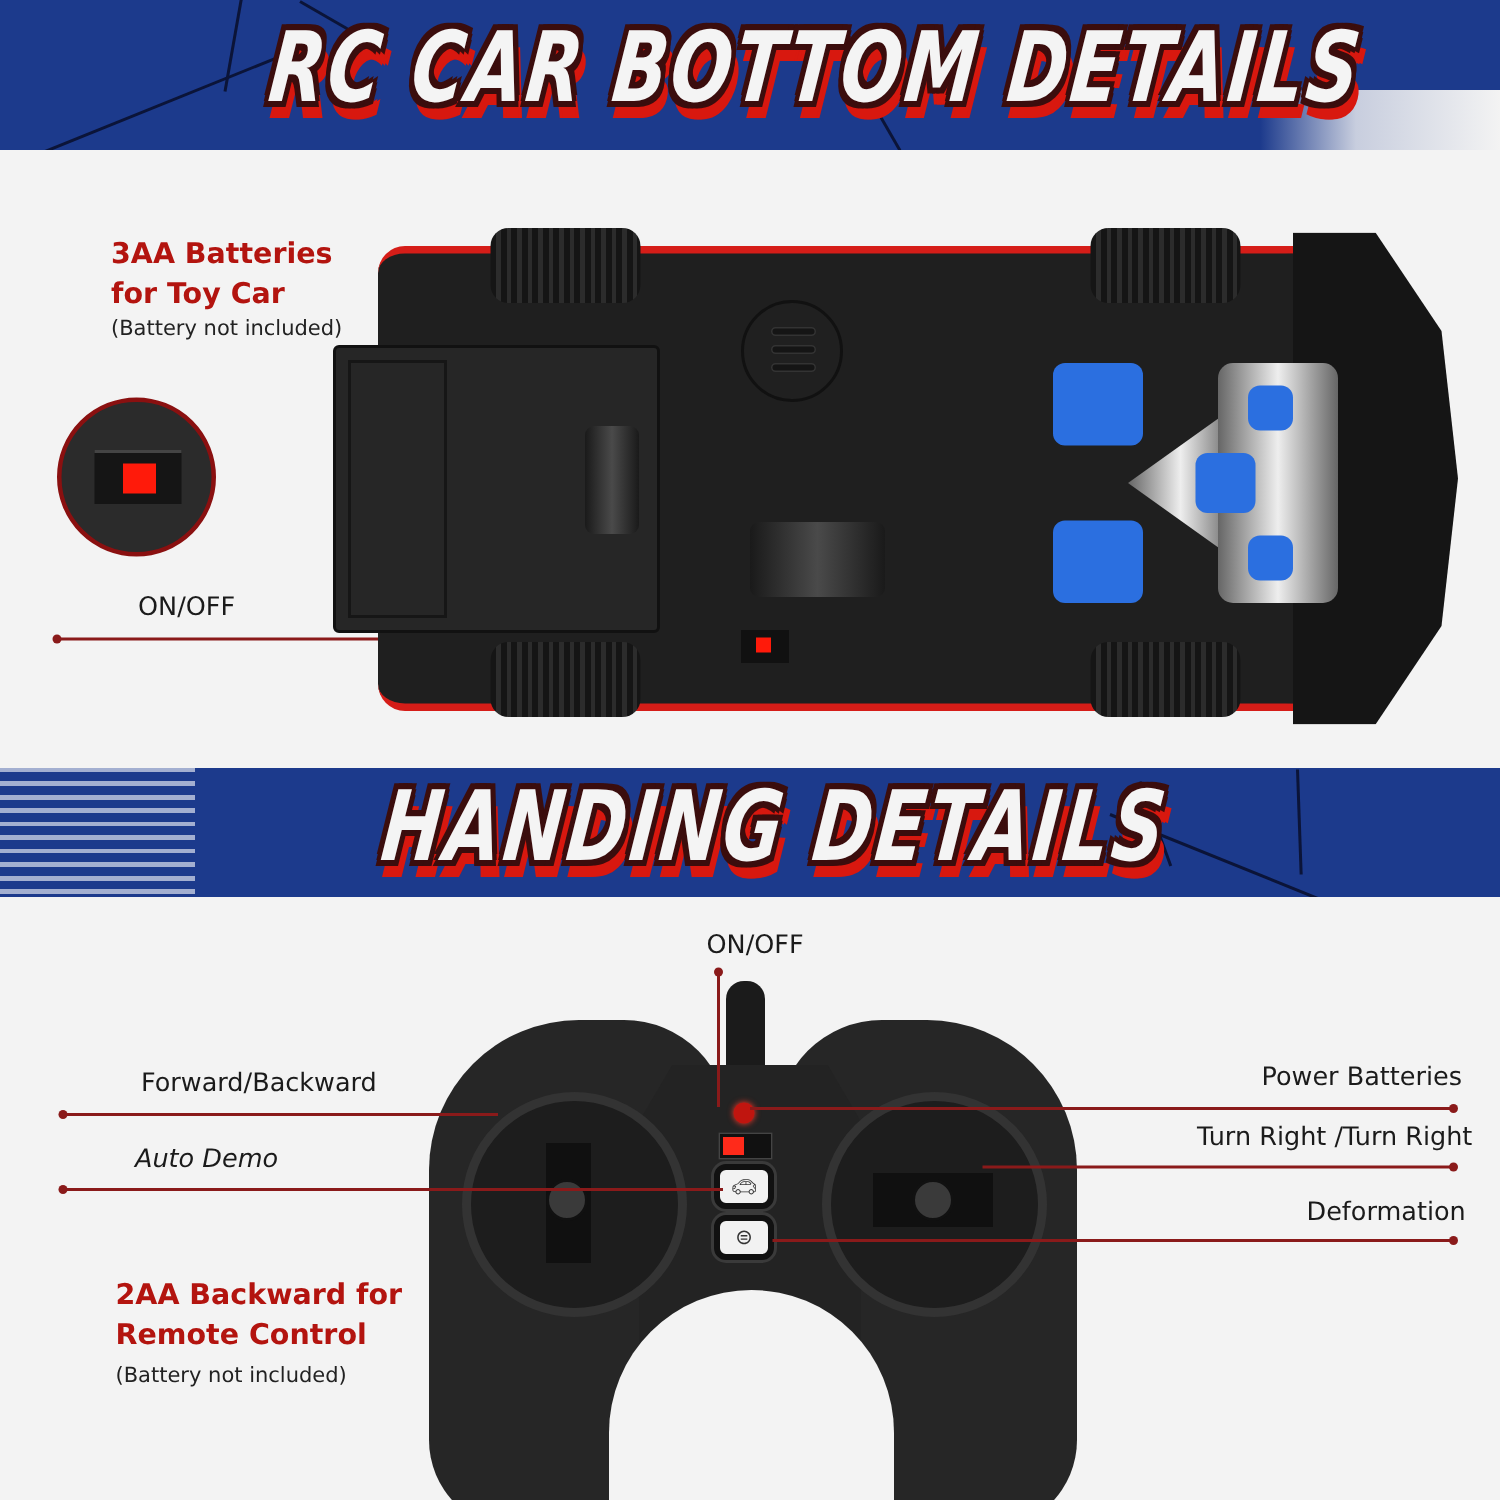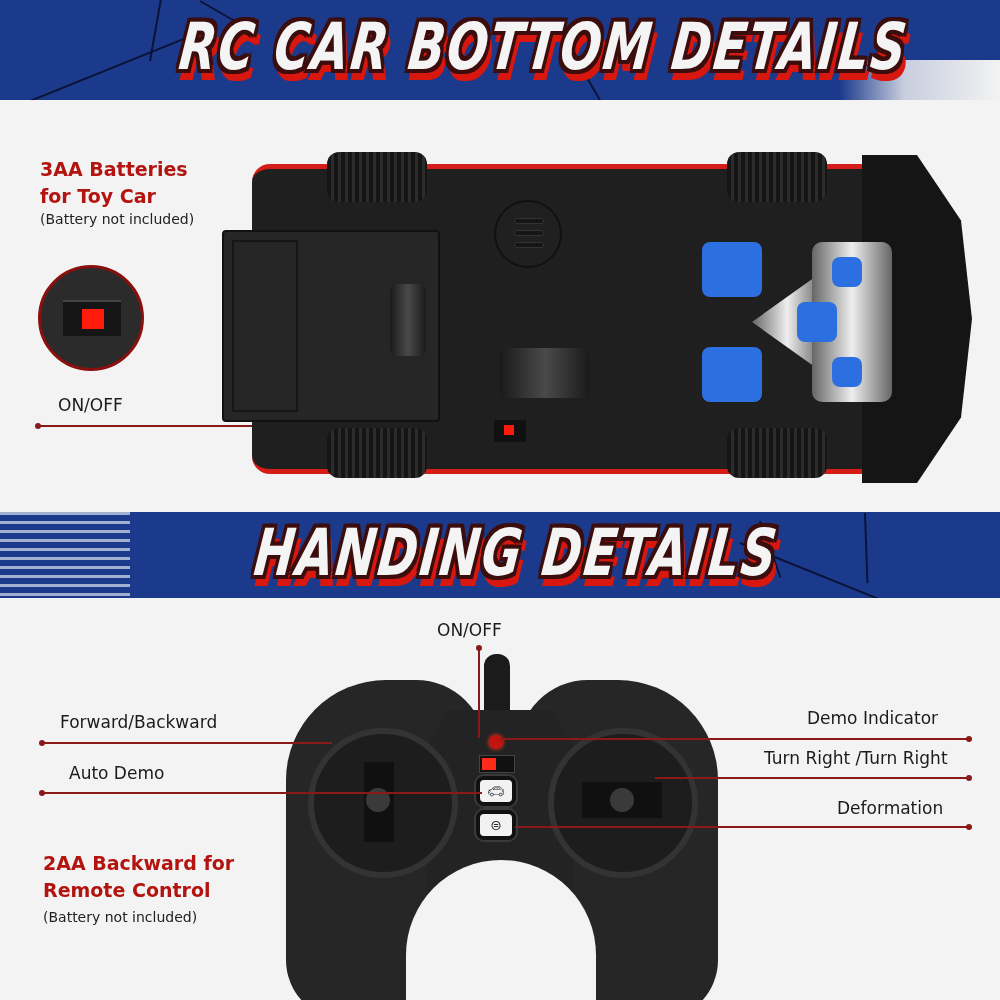--- a/index.html
+++ b/index.html
@@ -1,18 +1,18 @@
 <!DOCTYPE html>
 <html><head>
 <meta charset="utf-8">
 <style>
   * { box-sizing: border-box; margin: 0; padding: 0; }
   html, body { width: 1000px; height: 1000px; overflow: hidden; background: #f3f3f3; }
   body { position: relative; font-family: "DejaVu Sans", sans-serif; }
-  .abs { position: absolute; }
+  .abs { position: absolute; margin-left: 34px; }
 
   
   .banner { position: absolute; left: 0; width: 1000px; background: #1c3a8c; overflow: hidden; }
   .banner-top { top: 0; height: 100px; }
   .banner-top::after { content: ""; position: absolute; right: 0; top: 60px; width: 160px; height: 40px;
     background: linear-gradient(90deg, rgba(243,243,243,0) 0%, rgba(243,243,243,0.8) 40%, #f3f3f3 100%); }
   .banner-mid { top: 512px; height: 86px; }
   .banner-mid::before { content: ""; position: absolute; left: 0; top: 0; width: 130px; height: 86px;
     background: repeating-linear-gradient(180deg, rgba(255,255,255,0.85) 0 3px, rgba(28,58,140,0) 3px 9px); opacity: 0.7; }
   .web-line { position: absolute; background: #0b1438; height: 2px; transform-origin: left center; }
@@ -167,25 +167,25 @@
 </div>
 
 <div class="abs label" style="left:437px;top:620px;">ON/OFF</div>
 <div class="dot" style="left:476px;top:645px;"></div>
 <div class="vline" style="left:478px;top:648px;height:90px;"></div>
 
 <div class="abs label" style="left:60px;top:712px;text-align:center;">Forward/Backward</div>
 <div class="dot" style="left:39px;top:740px;"></div>
 <div class="line" style="left:42px;top:742px;width:290px;"></div>
 
-<div class="abs label" style="left:69px;top:763px;">Auto Demo</div>
+<div class="abs label" style="left:56px;top:763px;font-style:italic;">Auto Demo</div>
 <div class="dot" style="left:39px;top:790px;"></div>
 <div class="line" style="left:42px;top:792px;width:440px;"></div>
 
-<div class="abs label" style="left:807px;top:708px;">Demo Indicator</div>
+<div class="abs label" style="left:807px;top:708px;">Power Batteries</div>
 <div class="line" style="left:500px;top:738px;width:468px;"></div>
 <div class="dot" style="left:966px;top:736px;"></div>
 
 <div class="abs label" style="left:764px;top:748px;">Turn Right /Turn Right</div>
 <div class="line" style="left:655px;top:777px;width:313px;"></div>
 <div class="dot" style="left:966px;top:775px;"></div>
 
 <div class="abs label" style="left:837px;top:798px;">Deformation</div>
 <div class="line" style="left:515px;top:826px;width:453px;"></div>
 <div class="dot" style="left:966px;top:824px;"></div>

